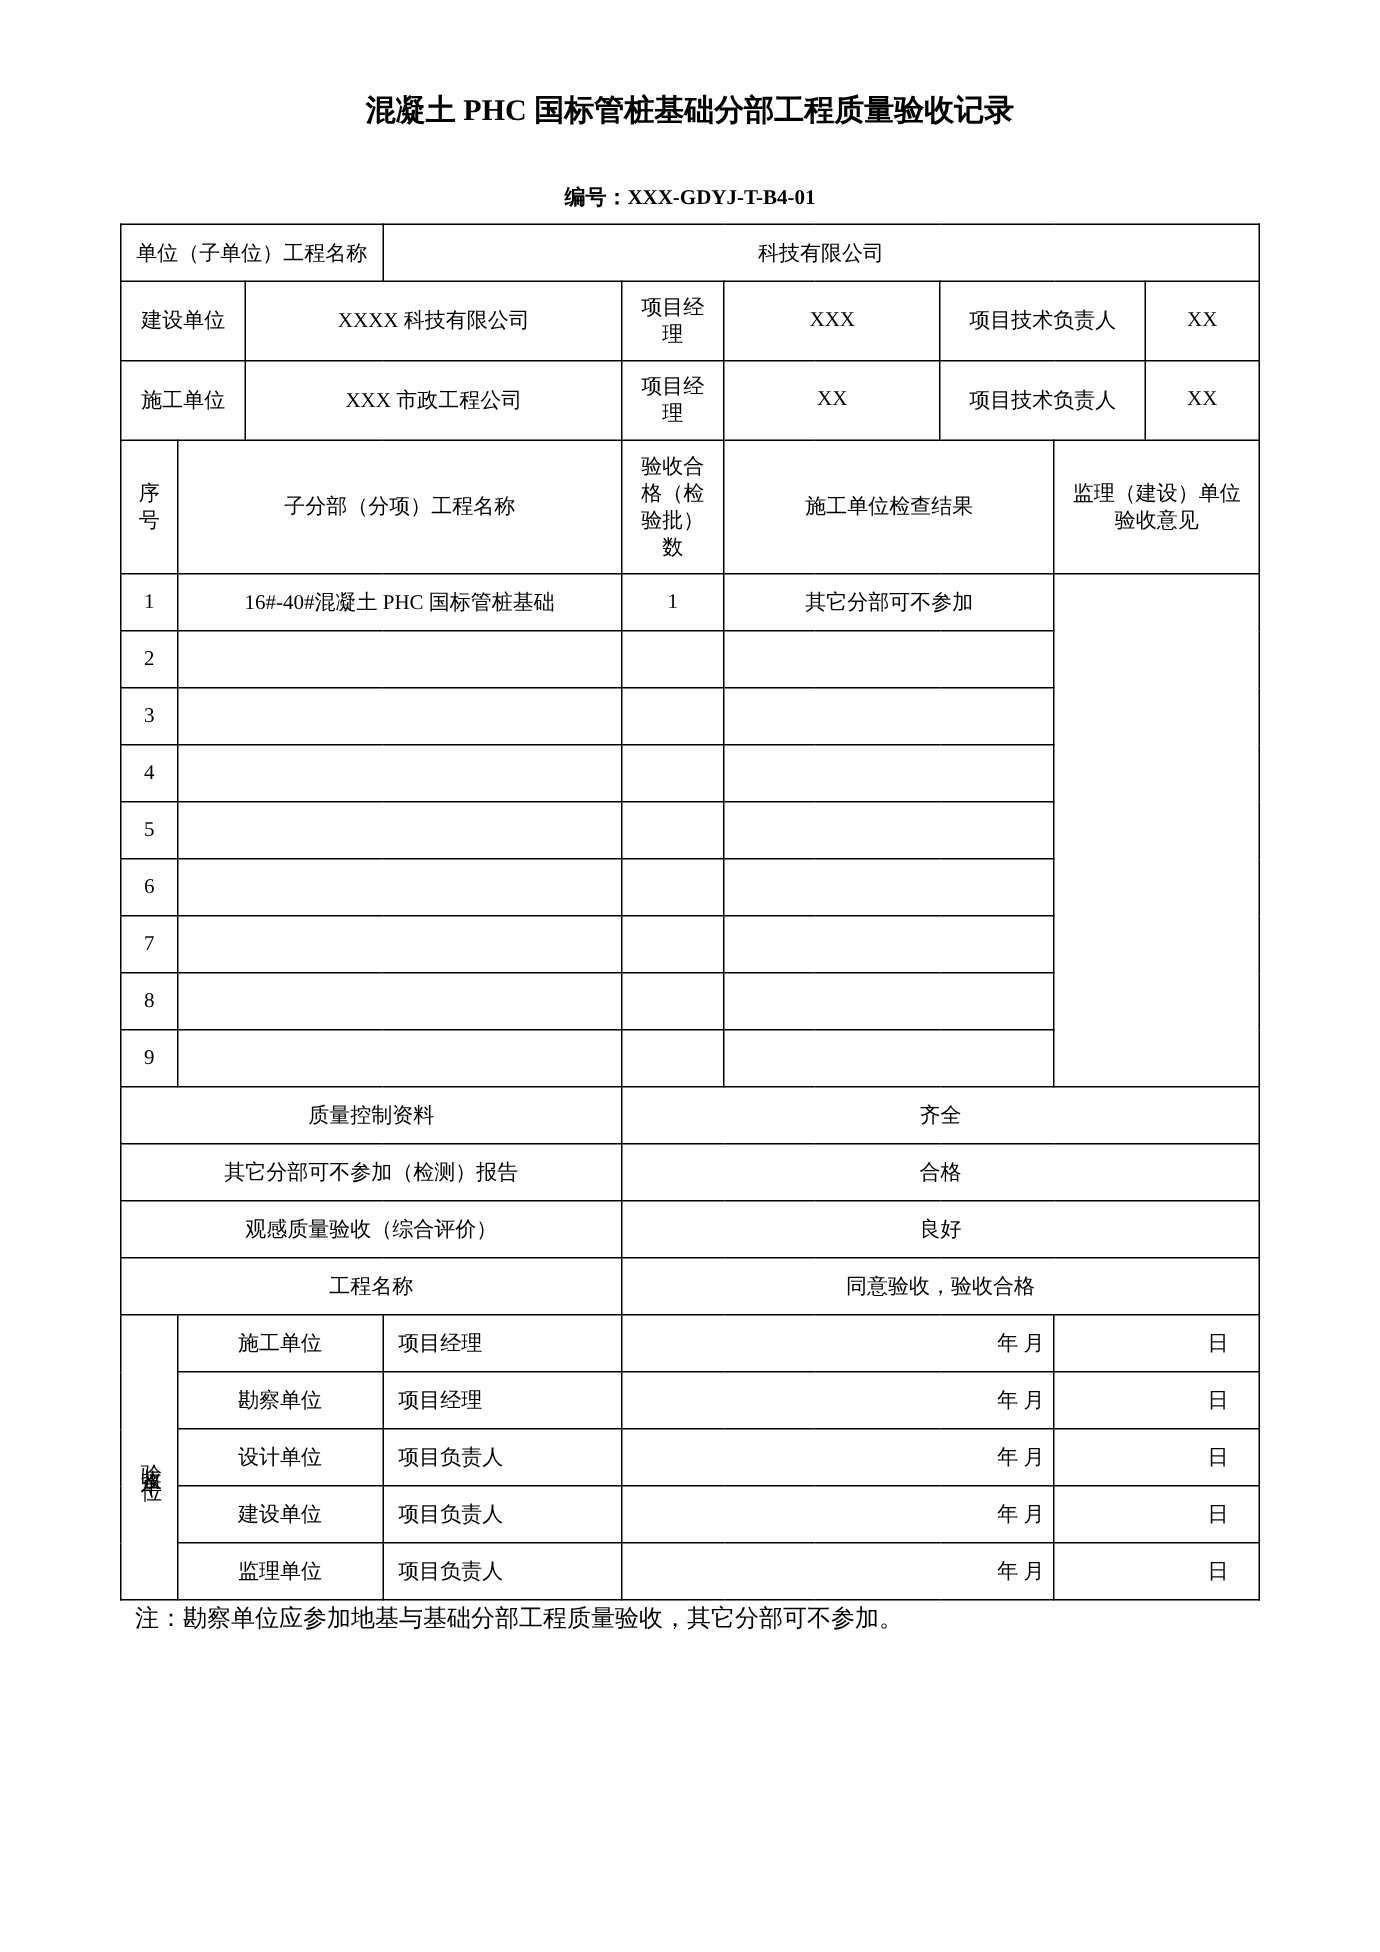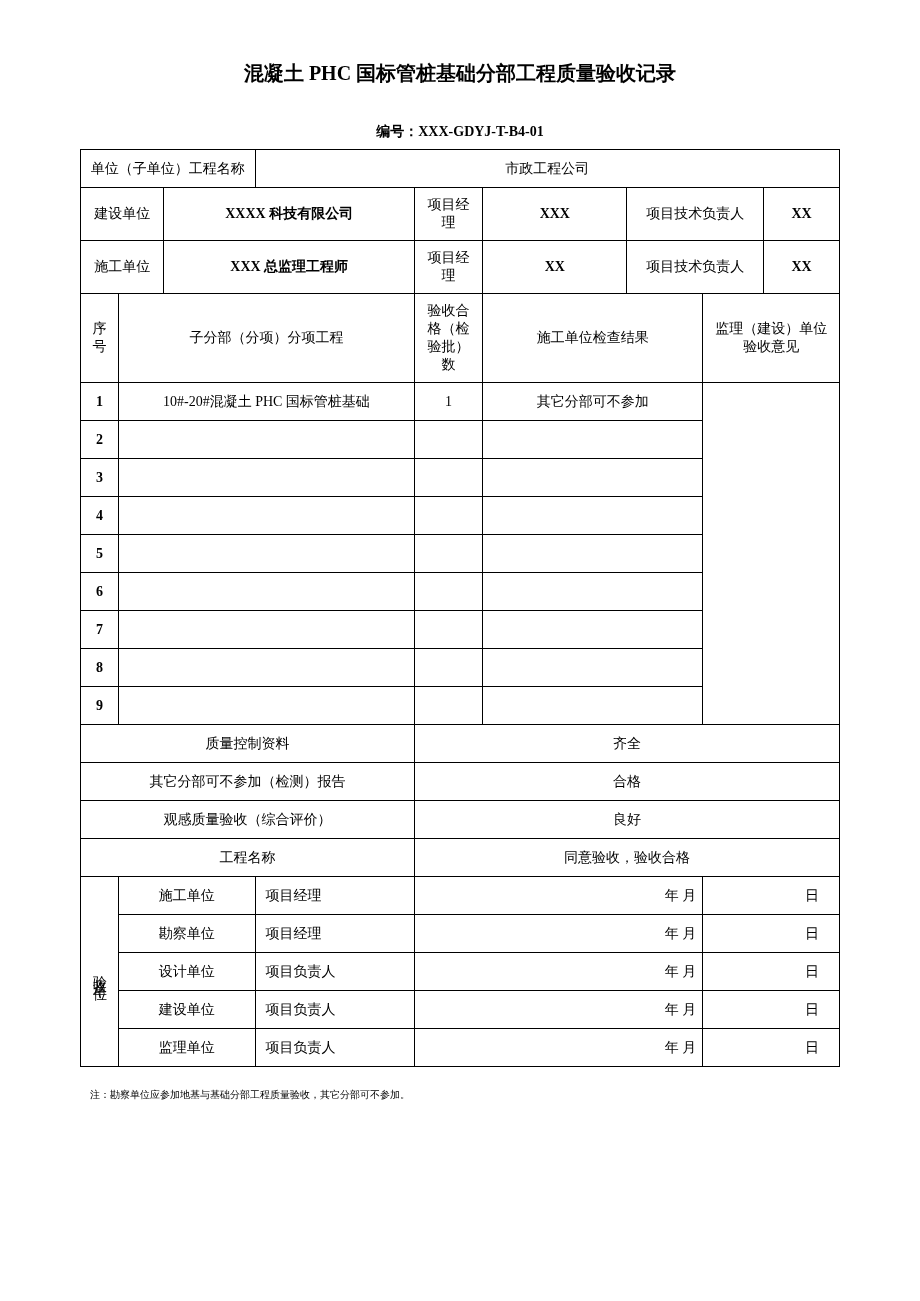--- a/index.html
+++ b/index.html
@@ -38,24 +38,24 @@
       height: 38px;
     }
     .h-tall { height: 52px; }
     .vert {
       writing-mode: vertical-rl;
       text-orientation: upright;
       letter-spacing: 4px;
       width: 30px;
     }
     .left { text-align: left; padding-left: 10px; }
-    .bold { font-weight: bold; }
+    .bold { font-weight: normal; }
     .note {
-      margin-top: 21px;
-      font-size: 10px;
+      margin-top: 2px;
+      font-size: 16px;
       padding-left: 10px;
     }
   </style>
 </head>
 <body>
 
 <div class="title">混凝土 PHC 国标管桩基础分部工程质量验收记录</div>
 
 <div class="doc-num">
   <span>编号：</span><span>XXX-GDYJ-T-B4-01</span>
@@ -72,52 +72,52 @@
     <col style="width:8%">
     <col style="width:11%">
     <col style="width:10%">
     <col style="width:8%">
     <col style="width:10%">
   </colgroup>
 
   <tbody>
       <tr>
     <td colspan="3">单位（子单位）工程名称</td>
-    <td colspan="8">市政工程公司</td>
+    <td colspan="8">科技有限公司</td>
   </tr>
 
   <tr>
     <td colspan="2">建设单位</td>
     <td colspan="3" class="bold">XXXX 科技有限公司</td>
     <td>项目经理</td>
     <td colspan="2" class="bold">XXX</td>
     <td colspan="2">项目技术负责人</td>
     <td class="bold">XX</td>
   </tr>
 
   <tr>
     <td colspan="2">施工单位</td>
-    <td colspan="3" class="bold">XXX 总监理工程师</td>
+    <td colspan="3" class="bold">XXX 市政工程公司</td>
     <td>项目经理</td>
     <td colspan="2" class="bold">XX</td>
     <td colspan="2">项目技术负责人</td>
     <td class="bold">XX</td>
   </tr>
 
   <tr class="h-tall">
     <td>序号</td>
-    <td colspan="4">子分部（分项）分项工程</td>
+    <td colspan="4">子分部（分项）工程名称</td>
     <td>验收合格（检验批）数</td>
     <td colspan="3">施工单位检查结果</td>
     <td colspan="2">监理（建设）单位验收意见</td>
   </tr>
 
   <tr>
     <td class="bold">1</td>
-    <td colspan="4">10#-20#混凝土 PHC 国标管桩基础</td>
+    <td colspan="4">16#-40#混凝土 PHC 国标管桩基础</td>
     <td>1</td>
     <td colspan="3">其它分部可不参加</td>
     <td colspan="2" rowspan="9"></td>
   </tr>
   <tr>
     <td class="bold">2</td>
     <td colspan="4"></td>
     <td></td>
     <td colspan="3"></td>
   </tr>

